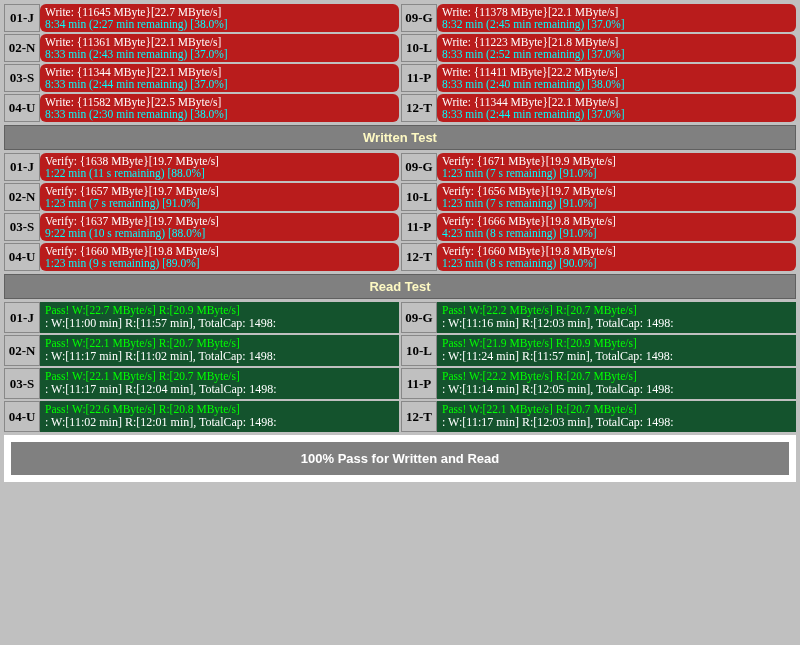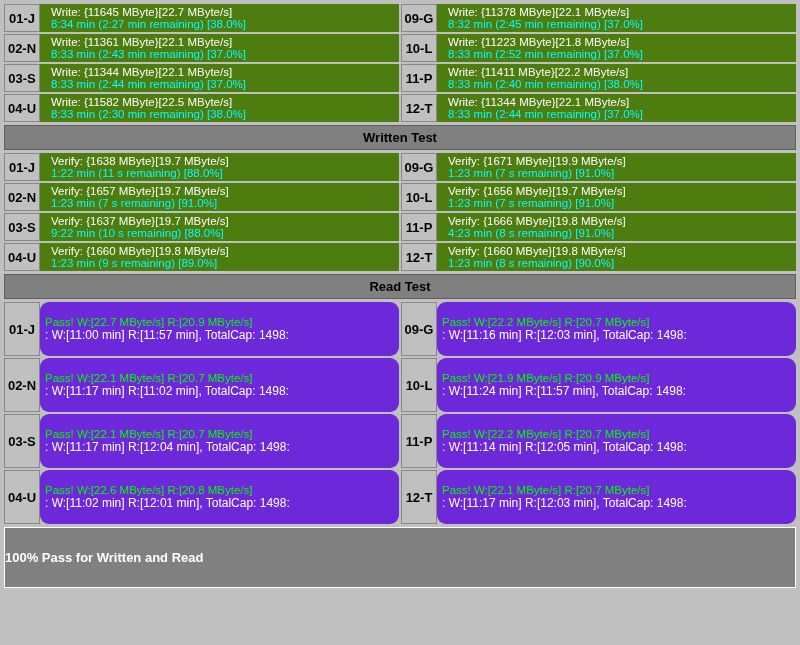--- a/index.html
+++ b/index.html
@@ -26,92 +26,93 @@
 
     .half-section {
       display: flex;
       flex-direction: column;
       gap: 2px;
     }
 
     .data-row {
       display: flex;
       align-items: stretch;
+      font-family: Liberation Serif, serif;
     }
 
     .row-id {
       background: #c0c0c0;
       color: #000000;
       font-weight: bold;
       font-size: 13px;
       min-width: 36px;
       display: flex;
       align-items: center;
       justify-content: center;
       border: 1px solid #888;
     }
 
     .row-data {
       flex: 1;
-      background: #4d7c0f;
-      padding: 2px 11px;
+      background: #b91c1c;
+      padding: 2px 5px;
+      border-radius: 6px;
     }
 
     .row-data .line1 {
       color: #ffffff;
       font-size: 11.5px;
       white-space: nowrap;
     }
 
     .row-data .line2 {
       color: #00ffff;
       font-size: 11.5px;
       white-space: nowrap;
     }
 
     .section-divider {
       background: #808080;
       text-align: center;
       padding: 4px 0;
-      color: #000000;
+      color: #fef9c3;
       font-size: 13px;
       font-weight: bold;
       margin: 3px 0;
       border: 1px solid #606060;
     }
 
     
     .pass-row-data {
       flex: 1;
-      background: #6d28d9;
-      padding: 14px 5px;
-      border-radius: 9px;
+      background: #14532d;
+      padding: 2px 5px;
     }
 
     .pass-row-data .line1 {
       color: #00ff00;
       font-size: 11.5px;
       white-space: nowrap;
     }
 
     .pass-row-data .line2 {
       color: #ffffff;
       font-size: 12px;
       white-space: nowrap;
     }
 
     .final-bar {
       background: #808080;
-      text-align: left;
-      padding: 22px 0;
+      text-align: center;
+      padding: 9px 0;
       color: #ffffff;
       font-size: 13px;
       font-weight: bold;
       margin-top: 3px;
-      border: 1px solid #ffffff;
+      border: 7px solid #ffffff;
     }
   </style>
 </head>
 <body>
 
 <div class="main-container">
 
   <div class="section-wrapper" id="write-section">
   <div class="half-section">
         <div class="data-row">

